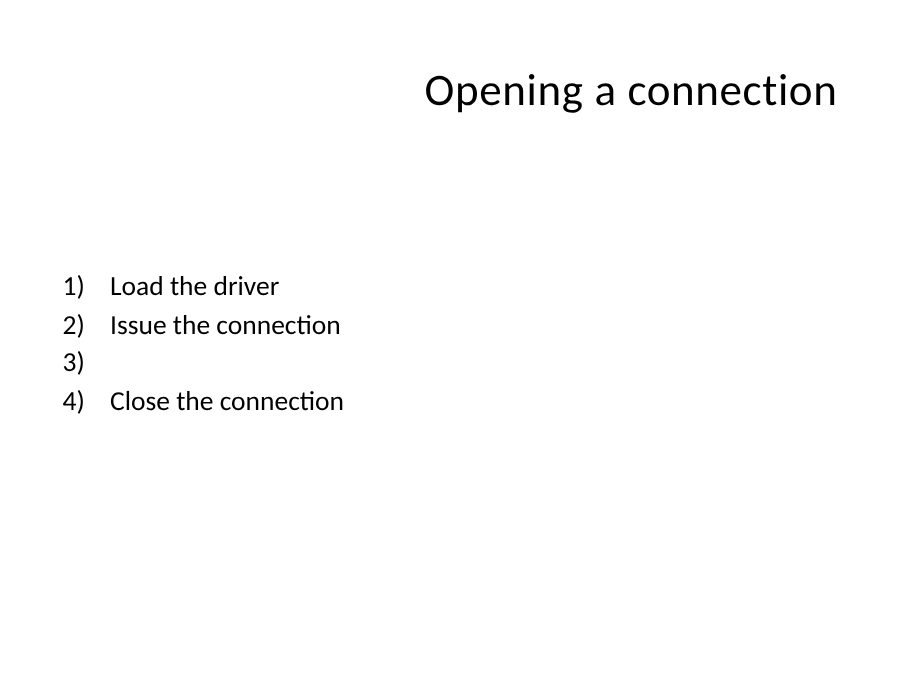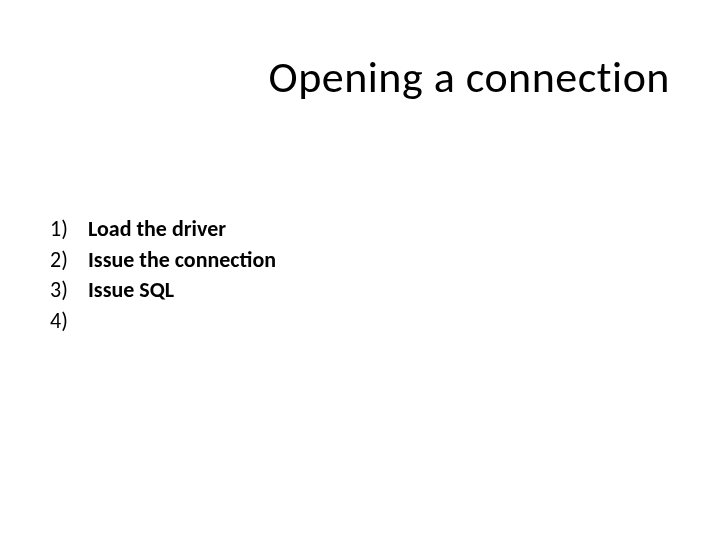--- a/index.html
+++ b/index.html
@@ -13,21 +13,21 @@
       background: #ffffff;
       font-family: Calibri, 'Segoe UI', Arial, sans-serif;
       color: #000000;
       position: relative;
       overflow: hidden;
     }
     .slide-title {
       position: absolute;
       top: 50px;
       right: 50px;
-      font-size: 44px;
+      font-size: 36px;
       font-weight: 400;
       text-align: right;
       letter-spacing: 0.5px;
     }
     .list-container {
       position: absolute;
       top: 215px;
       left: 50px;
     }
     .list-item {
@@ -36,37 +36,36 @@
       font-size: 22px;
       line-height: 1.3;
       margin-bottom: 2px;
     }
     .list-number {
       min-width: 32px;
       text-align: left;
     }
     .list-text {
       padding-left: 6px;
-      font-weight: bold;
     }
   </style>
 </head>
 <body>
 
 <div class="slide-title">Opening a connection</div>
 
 <div class="list-container">
   <div class="list-item">
     <span class="list-number">1)</span>
     <span class="list-text">Load the driver</span>
   </div>
   <div class="list-item">
     <span class="list-number">2)</span>
     <span class="list-text">Issue the connection</span>
   </div>
   <div class="list-item">
     <span class="list-number">3)</span>
-    <span class="list-text">Issue SQL</span>
   </div>
   <div class="list-item">
     <span class="list-number">4)</span>
+    <span class="list-text">Close the connection</span>
   </div>
 </div>
 
 </body></html>

